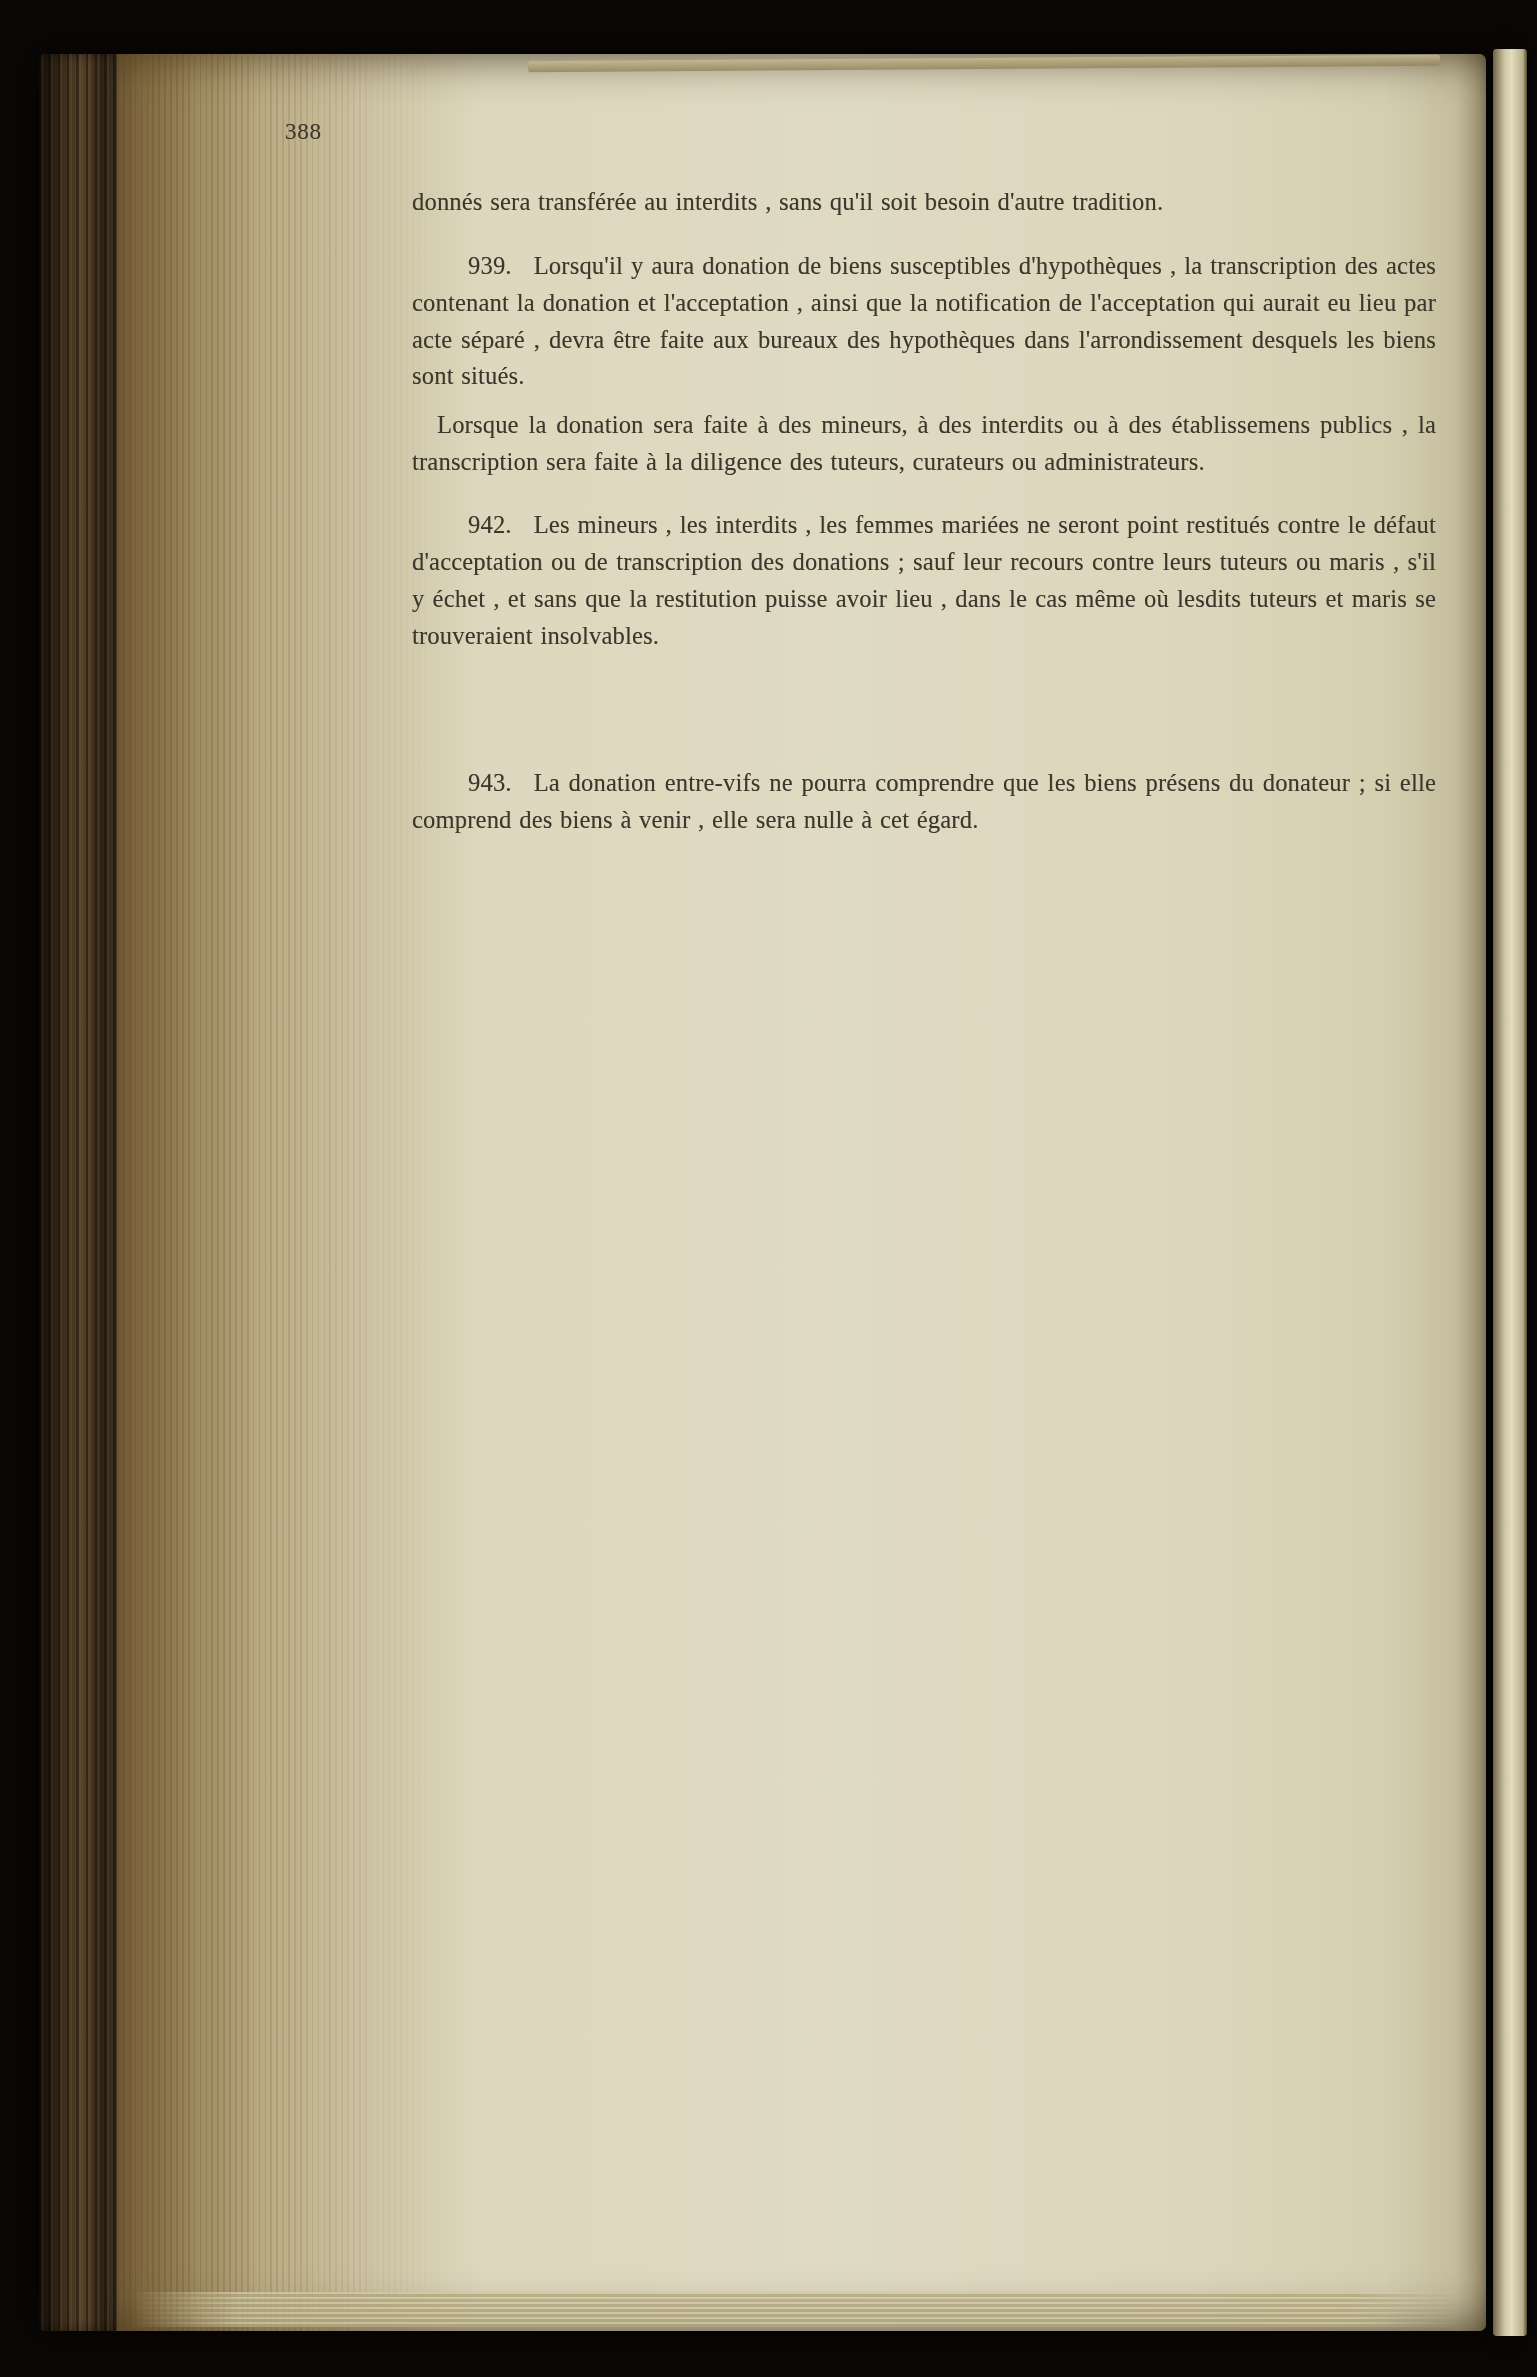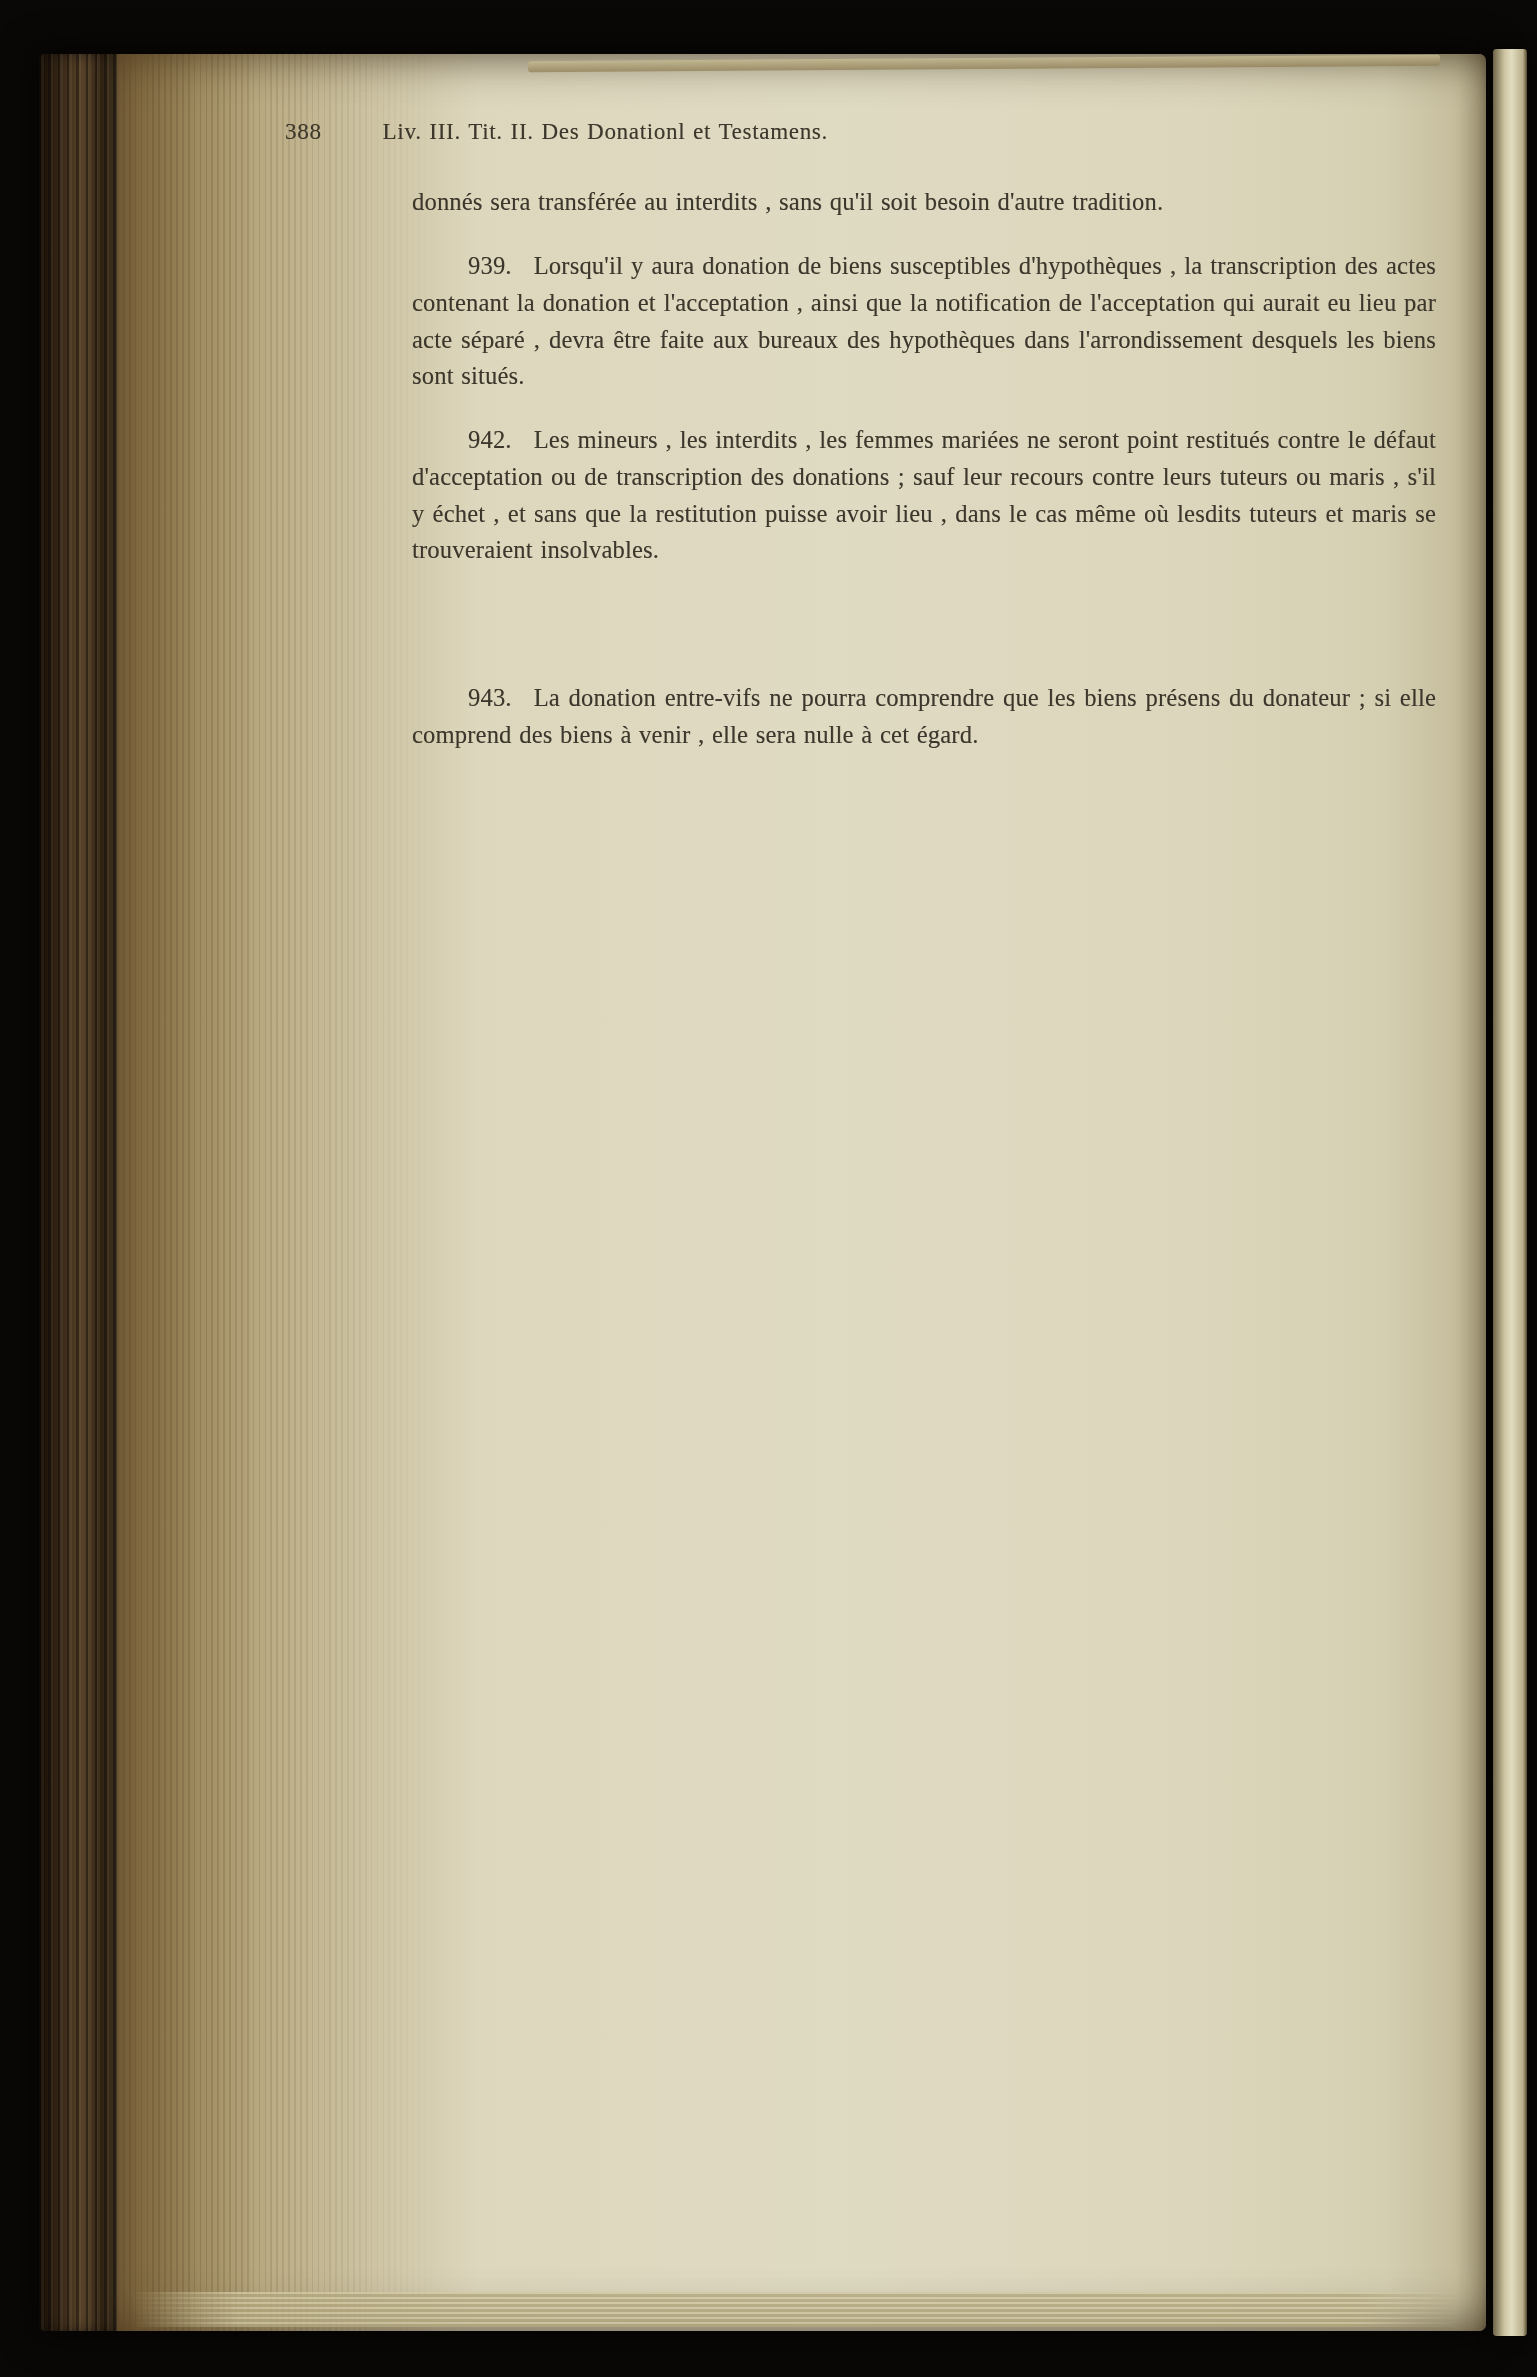--- a/index.html
+++ b/index.html
@@ -97,28 +97,28 @@
     <div class="spine"></div>
     <div class="gutter-shade"></div>
     <div class="fan"></div>
     <div class="top-stack"></div>
     <div class="bottom-stack"></div>
 
     <div class="textcol">
 
       <div class="header">
         <span class="pagenum">388</span>
-        <span class="runtitle">Liv. III. Tit. II. Des Donationl et Testamens.</span>
       </div>
 
       <p class="para"><span class="artnum"></span><span>donnés sera transférée au interdits , sans qu'il soit besoin d'autre tradition.</span></p>
 
       <p class="para article"><span class="artnum">939.</span><span>Lorsqu'il y aura donation de biens susceptibles d'hypothèques , la transcription des actes contenant la donation et l'acceptation , ainsi que la notification de l'acceptation qui aurait eu lieu par acte séparé , devra être faite aux bureaux des hypothèques dans l'arrondissement desquels les biens sont situés.</span></p>
 
 
+      <p class="para cont"><span class="artnum"></span><span>Lorsque la donation sera faite à des mineurs, à des interdits ou à des établissemens publics , la transcription sera faite à la diligence des tuteurs, curateurs ou administrateurs.</span></p>
 
 
       <p class="para article"><span class="artnum">942.</span><span>Les mineurs , les interdits , les femmes mariées ne seront point restitués contre le défaut d'acceptation ou de transcription des donations ; sauf leur recours contre leurs tuteurs ou maris , s'il y échet , et sans que la restitution puisse avoir lieu , dans le cas même où lesdits tuteurs et maris se trouveraient insolvables.</span></p>
 
       <p class="para article gap-xl"><span class="artnum">943.</span><span>La donation entre-vifs ne pourra comprendre que les biens présens du donateur ; si elle comprend des biens à venir , elle sera nulle à cet égard.</span></p>
 
     </div>
   </div>
 
   <div class="adjacent"></div>

